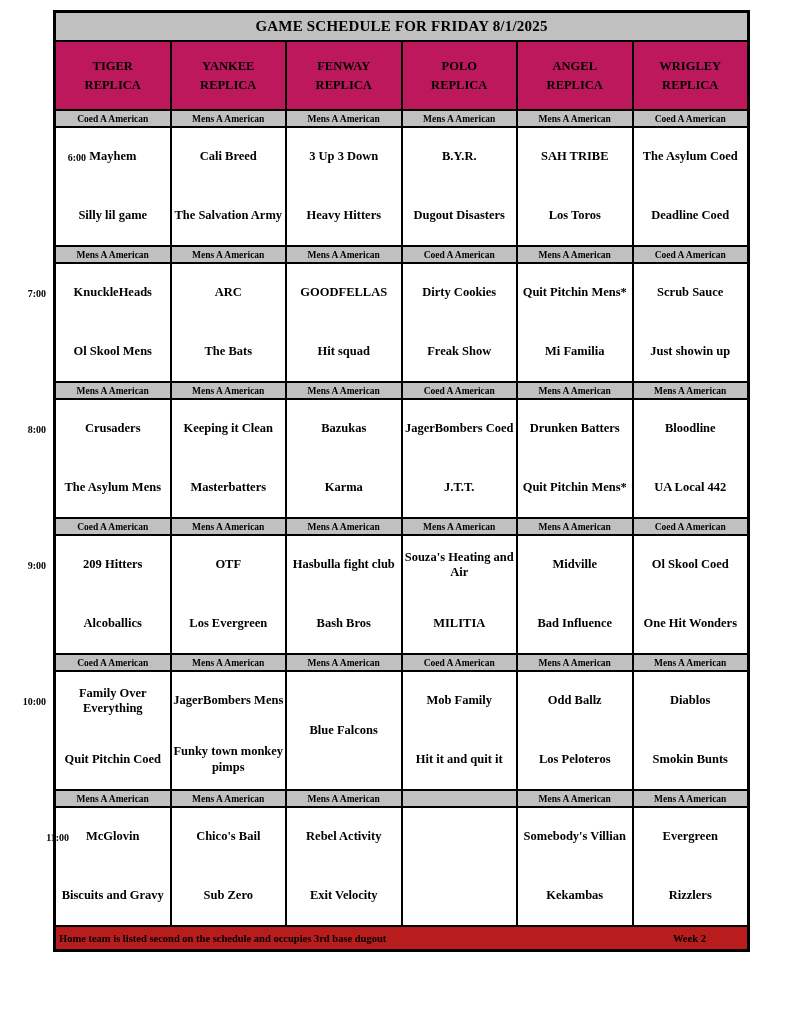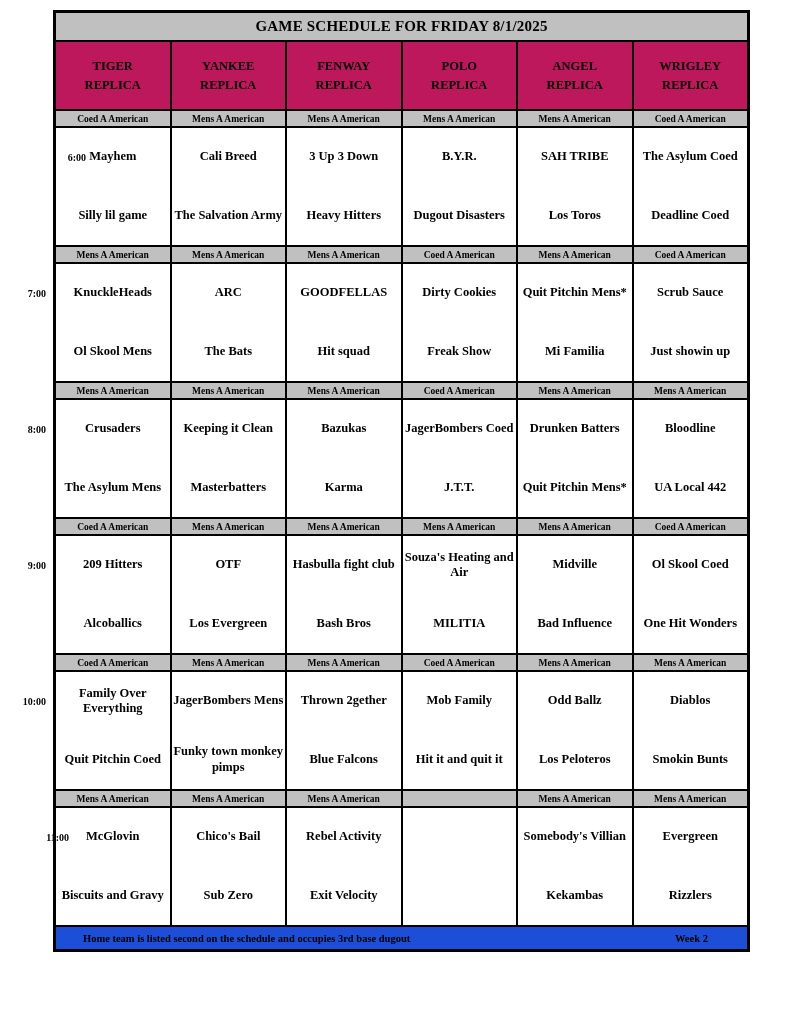--- a/index.html
+++ b/index.html
@@ -41,24 +41,23 @@
     display:flex; flex-direction:column;
   }
   .gm .team {
     flex:1;
     display:flex; align-items:center; justify-content:center;
     text-align:center; font-size:12.5px; line-height:1.25; padding:0 1px;
   }
 
   .footer {
     grid-column:1 / -1;
-    background:#1d4ed8;
+    background:#b91c1c;
     display:grid; grid-template-columns:repeat(6, 1fr);
     align-items:center;
-    padding-left:24px;
   }
   .footer .note { grid-column:1 / 6; text-align:left; font-size:10.5px; padding-left:3px; white-space:nowrap; }
   .footer .week { grid-column:6 / 7; text-align:center; font-size:10.5px; }
 
   .time {
     position:absolute; left:0; width:46px;
     text-align:right; font-size:10px;
     transform:translateY(-50%);
   }
 </style>
@@ -221,21 +220,20 @@
       <div class="lg">Mens A American</div>
       <div class="gm">
         <div class="team">Family Over Everything</div>
         <div class="team">Quit Pitchin Coed</div>
       </div>
       <div class="gm">
         <div class="team">JagerBombers Mens</div>
         <div class="team">Funky town monkey pimps</div>
       </div>
       <div class="gm">
-        <div class="team">Thrown 2gether</div>
         <div class="team">Blue Falcons</div>
       </div>
       <div class="gm">
         <div class="team">Mob Family</div>
         <div class="team">Hit it and quit it</div>
       </div>
       <div class="gm">
         <div class="team">Odd Ballz</div>
         <div class="team">Los Peloteros</div>
       </div>

